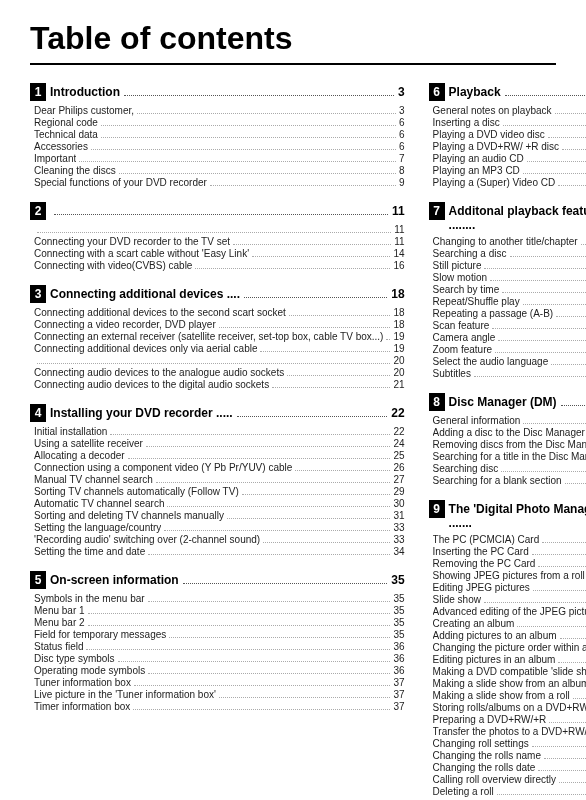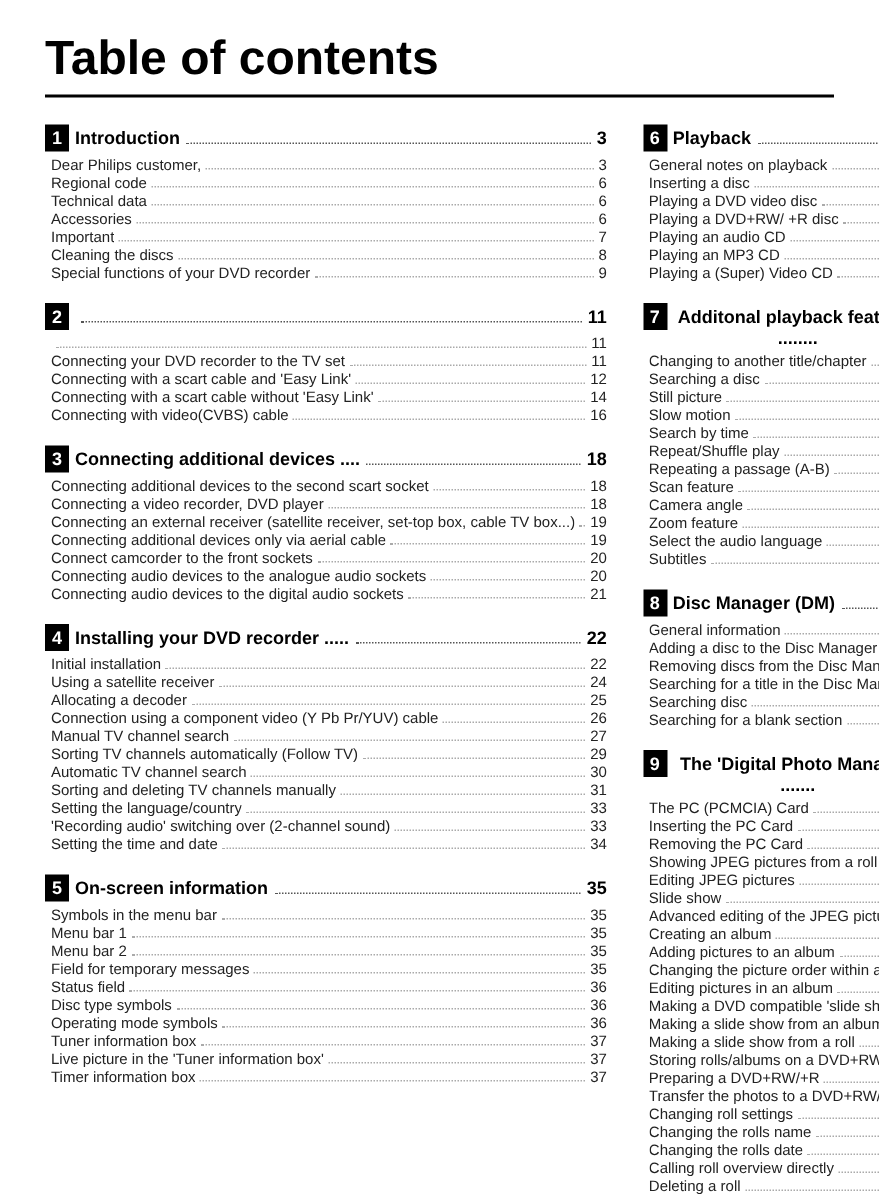--- a/index.html
+++ b/index.html
@@ -40,21 +40,20 @@
       font-size: 12px;
       padding: 1px 4px;
       margin-right: 4px;
       min-width: 16px;
       text-align: center;
       line-height: 16px;
     }
     .section-title {
       font-weight: bold;
       font-size: 12px;
-      text-align: center;
     }
     .section-dots {
       flex: 1;
       border-bottom: 1px dotted #555;
       margin: 0 4px 2px 4px;
     }
     .section-page {
       font-weight: bold;
       font-size: 12px;
       white-space: nowrap;
@@ -144,25 +143,20 @@
         <div class="toc-entry">
           <span class="entry-dots"></span>
           <span class="entry-page">11</span>
         </div>
         <div class="toc-entry">
           <span class="entry-label">Connecting your DVD recorder to the TV set</span>
           <span class="entry-dots"></span>
           <span class="entry-page">11</span>
         </div>
         <div class="toc-entry">
-          <span class="entry-label">Connecting with a scart cable and 'Easy Link'</span>
-          <span class="entry-dots"></span>
-          <span class="entry-page">12</span>
-        </div>
-        <div class="toc-entry">
           <span class="entry-label">Connecting with a scart cable without 'Easy Link'</span>
           <span class="entry-dots"></span>
           <span class="entry-page">14</span>
         </div>
         <div class="toc-entry">
           <span class="entry-label">Connecting with video(CVBS) cable</span>
           <span class="entry-dots"></span>
           <span class="entry-page">16</span>
         </div>
       </div>
@@ -187,21 +181,20 @@
           <span class="entry-label">Connecting an external receiver (satellite receiver, set-top box, cable TV box...)</span>
           <span class="entry-dots"></span>
           <span class="entry-page">19</span>
         </div>
         <div class="toc-entry">
           <span class="entry-label">Connecting additional devices only via aerial cable</span>
           <span class="entry-dots"></span>
           <span class="entry-page">19</span>
         </div>
         <div class="toc-entry">
-          <span class="entry-label">Connect camcorder to the front sockets</span>
           <span class="entry-dots"></span>
           <span class="entry-page">20</span>
         </div>
         <div class="toc-entry">
           <span class="entry-label">Connecting audio devices to the analogue audio sockets</span>
           <span class="entry-dots"></span>
           <span class="entry-page">20</span>
         </div>
         <div class="toc-entry">
           <span class="entry-label">Connecting audio devices to the digital audio sockets</span>

